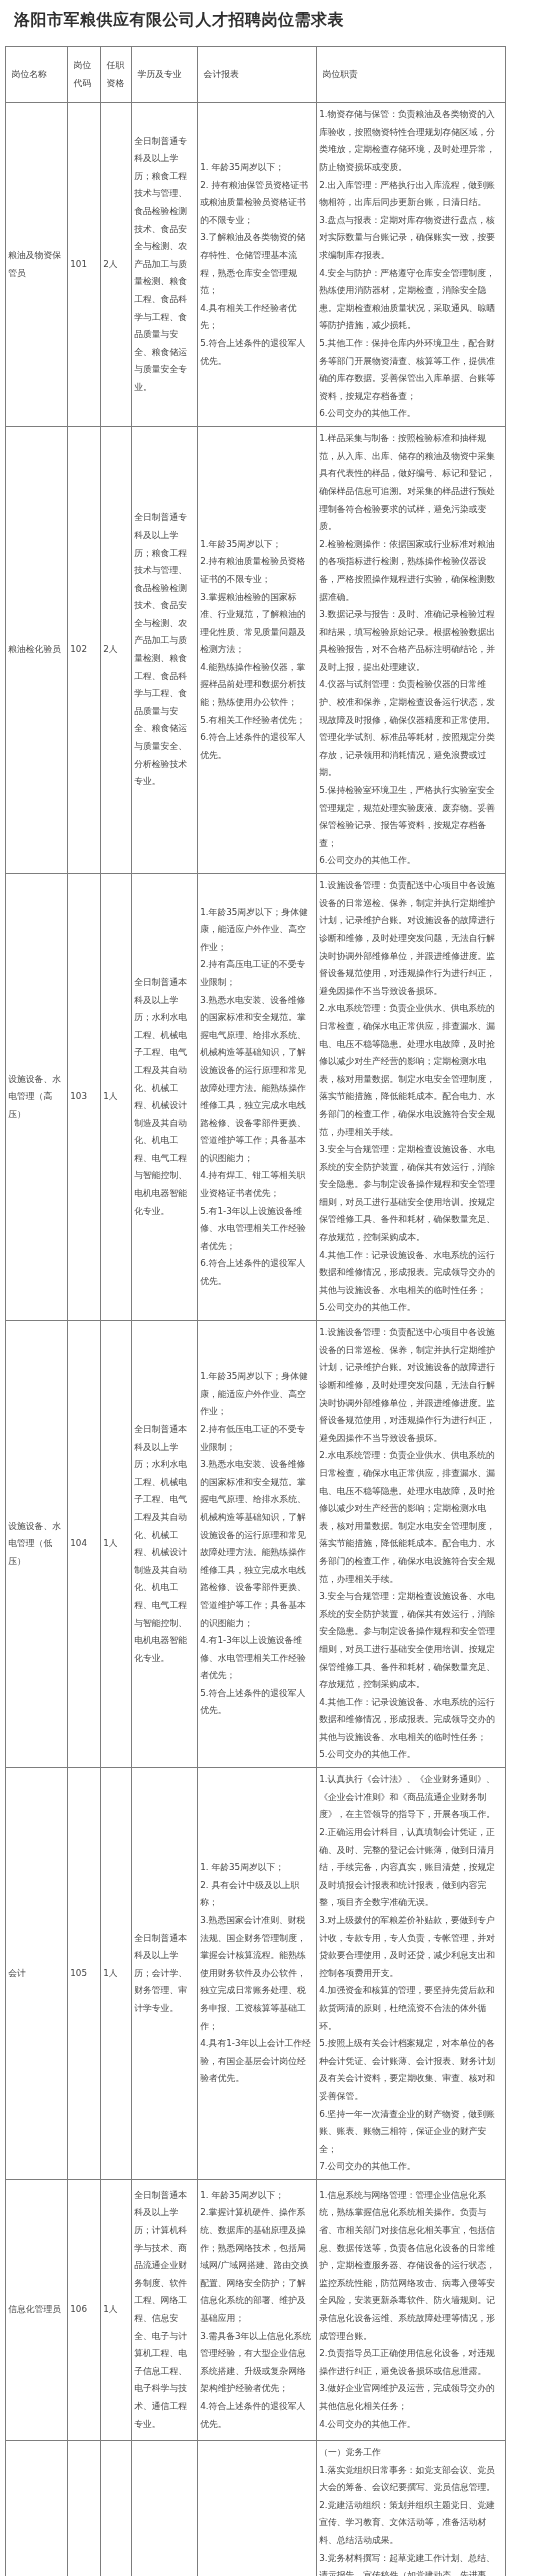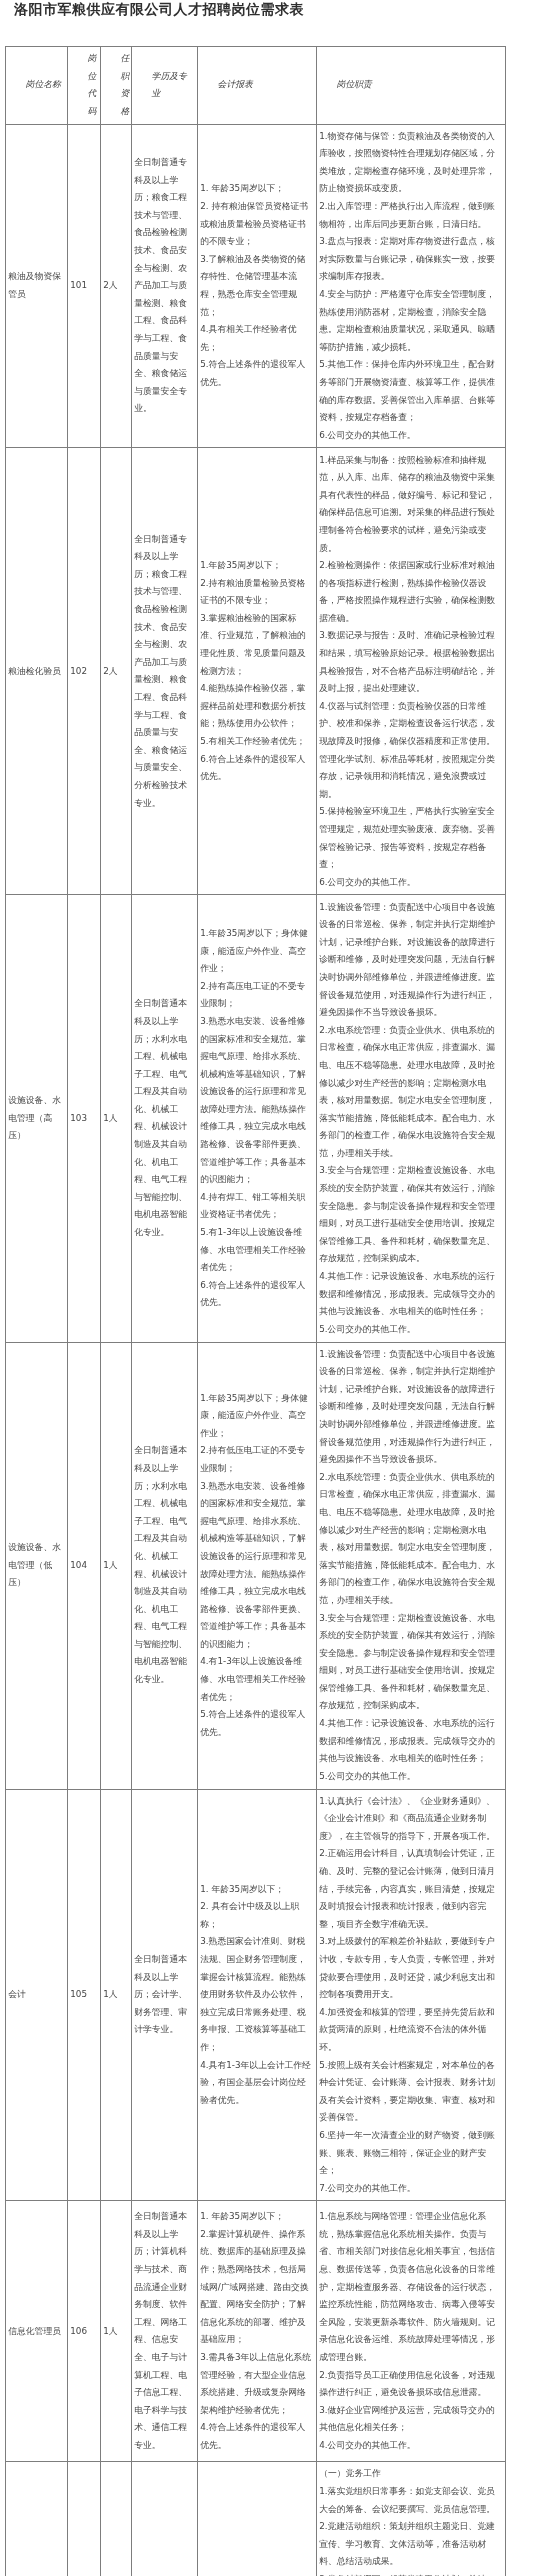--- a/index.html
+++ b/index.html
@@ -2,38 +2,38 @@
 <html style="font-size:8.2px"><head>
 <meta charset="utf-8">
 <style>
   html,body{margin:0;padding:0;}
   body{
     width:560px;height:3311px;position:relative;background:#ffffff;
     font-family:"DejaVu Sans","Liberation Sans",sans-serif;
     color:#404040;
   }
   .doc-title{
-    position:absolute;left:14px;top:1px;
-    font-size:14px;font-weight:700;color:#2f2f2f;letter-spacing:0.5px;
+    position:absolute;left:14px;top:10px;
+    font-size:16px;font-weight:700;color:#2f2f2f;letter-spacing:0.5px;
   }
   table.recruit{
     position:absolute;left:4.6px;top:46px;width:500px;
     border-collapse:collapse;table-layout:fixed;
     font-size:8.8px;color:#454545;
   }
   table.recruit th,table.recruit td{
     border:0.5px solid #7d7d7d;
     padding:3.1px 2.6px;
     vertical-align:middle;
     text-align:left;
     word-break:break-all;
     line-height:2.0;
   }
   table.recruit th{
-    font-weight:400;color:#3c3c3c;height:49px;padding-left:20px;font-style:italic;
+    font-weight:400;color:#3c3c3c;height:49px;padding-left:6px;
   }
   td.multiline{white-space:pre-line;text-align:justify;margin-top:21px;}
   td.duty{vertical-align:top;}
   td.name-cell{padding-left:4.1px;}
 </style>
 </head>
 <body>
 
 <div class="doc-title">洛阳市军粮供应有限公司人才招聘岗位需求表</div>
 

